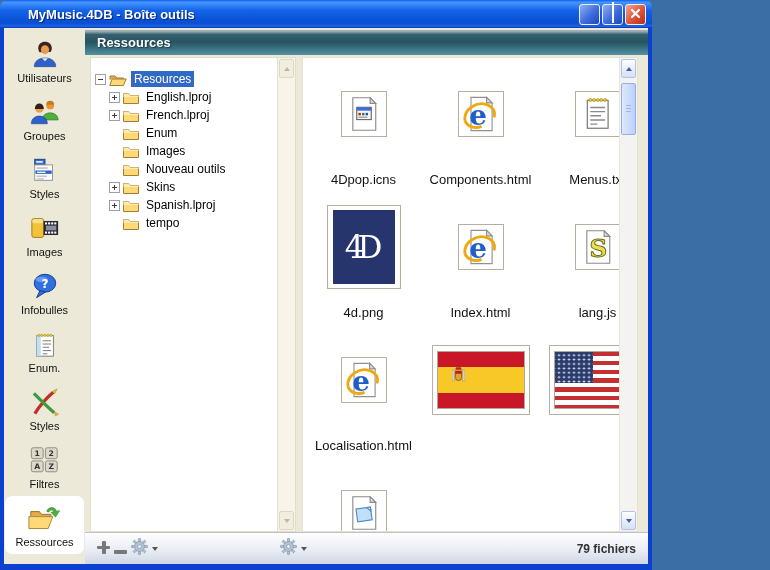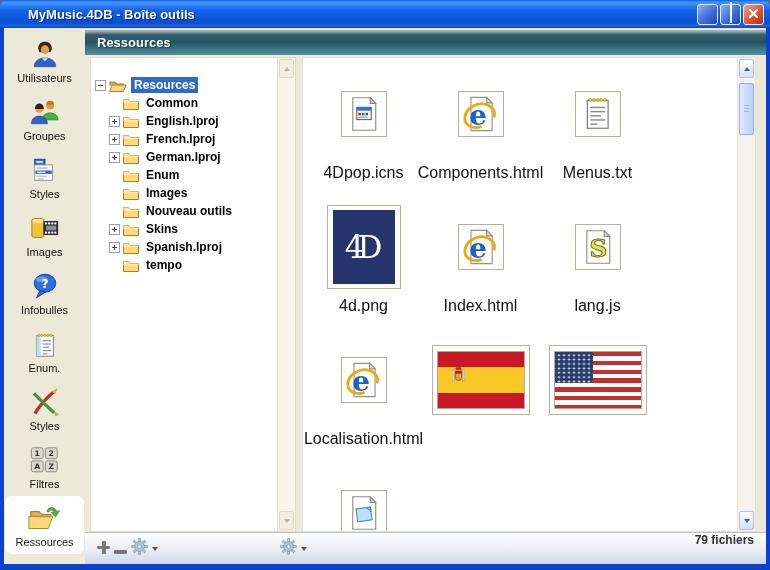--- a/index.html
+++ b/index.html
@@ -1,17 +1,17 @@
 <!DOCTYPE html>
 <html><head>
 <meta charset="utf-8">
 <style>
   html,body{margin:0;padding:0;background:#3a6ea5;}
   body{width:770px;height:570px;overflow:hidden;font-family:"Liberation Sans",sans-serif;}
-  .window{width:770px;height:570px;display:flex;flex-direction:column;border-radius:7px 7px 0 0;overflow:hidden;}
+  .window{width:652px;height:570px;display:flex;flex-direction:column;border-radius:7px 7px 0 0;overflow:hidden;}
 
   
   .titlebar{height:28px;flex:0 0 28px;display:flex;align-items:center;gap:5px;padding:0 6px;
     background:linear-gradient(180deg,#0f61e8 0%,#4795ff 8%,#1262e8 38%,#0a4fd0 82%,#1e63e8 94%,#0435a8 100%);}
   .title-icon{width:17px;height:17px;display:flex;align-items:center;}
   .title-text{color:#fff;font-weight:bold;font-size:13px;text-shadow:1px 1px 1px rgba(0,0,60,.6);}
   .controls{margin-left:auto;display:flex;gap:2px;}
   .ctl{width:21px;height:21px;border:1px solid #eef;border-radius:3px;display:flex;align-items:center;justify-content:center;box-sizing:border-box;cursor:default;}
   .ctl-min,.ctl-max{background:linear-gradient(135deg,#8fb0f5 0%,#3e6cdc 55%,#1e46b8 100%);}
   .ctl-close{background:linear-gradient(135deg,#f2a68c 0%,#dd5436 55%,#b23015 100%);}
@@ -32,21 +32,21 @@
   
   .content{flex:1;display:flex;flex-direction:column;min-width:0;padding-top:2px;}
   .header{height:25px;flex:0 0 25px;display:flex;align-items:center;padding-left:12px;
     background:linear-gradient(180deg,#9eafb6 0%,#9eafb6 5%,#35616f 18%,#27535f 48%,#2f6373 62%,#55919f 100%);}
   .header-title{color:#fff;font-weight:bold;font-size:13px;text-shadow:1px 1px 1px rgba(10,30,40,.6);}
 
   .main{flex:1;display:flex;min-height:0;padding:2px 0 0 5px;gap:6px;}
 
   
   .tree-panel{width:206px;flex:0 0 206px;background:#fff;display:flex;border:1px solid #e2ddc8;box-sizing:border-box;}
-  .tree{flex:1;padding-top:18px;overflow:hidden;font-weight:bold;}
+  .tree{flex:1;padding-top:12px;overflow:hidden;}
   .tree-row{display:flex;align-items:center;height:18px;white-space:nowrap;cursor:default;}
   .t-indent{flex:0 0 auto;}
   .expander{flex:0 0 11px;width:11px;height:11px;border:1px solid #9aa0b0;background:#fff;position:relative;margin-right:3px;box-sizing:border-box;}
   .expander::before{content:"";position:absolute;left:2px;top:4px;width:5px;height:1px;background:#404040;}
   .expander.plus::after{content:"";position:absolute;left:4px;top:2px;width:1px;height:5px;background:#404040;}
   .exp-spacer{flex:0 0 14px;}
   .t-folder{flex:0 0 auto;margin-right:4px;display:flex;}
   .tree-label{font-size:12px;color:#000;padding:1px 3px;}
   .tree-row.selected .tree-label{background:#316AC5;color:#fff;}
   .tree-scroll{width:17px;flex:0 0 17px;background:#f7f4ea;border-left:1px solid #e6e1cf;display:flex;flex-direction:column;justify-content:space-between;}
@@ -57,21 +57,21 @@
 
   
   .icons-panel{flex:1;background:#fff;display:flex;min-width:0;margin-right:10px;border:1px solid #e6e2d2;box-sizing:border-box;}
   .files-grid{flex:1;display:grid;grid-template-columns:repeat(3,117px);grid-auto-rows:133px;padding:6px 0 0 2px;overflow:hidden;align-content:start;}
   .cell{display:flex;flex-direction:column;align-items:center;cursor:default;}
   .thumbwrap{height:100px;display:flex;align-items:center;justify-content:center;}
   .thumb{border:1px solid #b6b0a0;background:#fff;display:flex;align-items:center;justify-content:center;box-sizing:border-box;}
   .thumb.small{width:46px;height:46px;}
   .thumb.tall{width:74px;height:84px;}
   .thumb.wide{width:98px;height:70px;}
-  .file-label{font-size:16px;color:#111;margin-top:0;height:14px;}
+  .file-label{font-size:13px;color:#111;margin-top:8px;height:14px;}
 
   .logo4d{width:62px;height:74px;background:#27356F;color:#fff;display:flex;align-items:center;justify-content:center;
     font-family:"DejaVu Serif",serif;font-size:31px;}
   .logo4d .l4{margin-right:-7px;position:relative;z-index:2;}
   .flag{width:88px;height:58px;border:1px solid #b0a89a;box-sizing:border-box;position:relative;overflow:hidden;}
   .flag-de{background:linear-gradient(180deg,#141414 0 33.4%,#cf1220 33.4% 66.7%,#f8c800 66.7% 100%);}
   .flag-fr{background:linear-gradient(90deg,#1f3c7e 0 33.4%,#fff 33.4% 66.7%,#d8333e 66.7% 100%);}
   .flag-es{background:linear-gradient(180deg,#c81828 0 26%,#f8c828 26% 74%,#c81828 74% 100%);}
   .flag-es svg{position:absolute;left:14px;top:14px;}
   .flag-us{background:repeating-linear-gradient(180deg,#c43030 0px,#c43030 4.4px,#fff 4.4px,#fff 8.8px);}
@@ -81,21 +81,21 @@
   .vscroll{width:17px;flex:0 0 17px;background:#f4f3ef;border-left:1px solid #e8e5da;display:flex;flex-direction:column;}
   .vsc-btn{height:17px;margin:1px;background:linear-gradient(180deg,#fdfeff,#d3e0f8);border:1px solid #b0c2e8;border-radius:2px;display:flex;align-items:center;justify-content:center;}
   .vsc-btn .chev.up{border-bottom-color:#44609f;}
   .vsc-btn .chev.down{border-top-color:#44609f;}
   .vtrack{flex:1;position:relative;}
   .vthumb{position:absolute;left:1px;right:1px;top:4px;height:50px;border:1px solid #95aee5;border-radius:2px;
     background:linear-gradient(90deg,#dee9fd,#bcd0f8);}
   .vthumb::after{content:"";position:absolute;left:4px;right:4px;top:21px;height:1px;background:#9db4e8;box-shadow:0 3px 0 #9db4e8,0 6px 0 #9db4e8;}
 
   
-  .toolbar{height:31px;flex:0 0 31px;display:flex;padding:0 12px;gap:4px;
+  .toolbar{height:31px;flex:0 0 31px;display:flex;align-items:center;padding:0 12px;gap:4px;
     background:linear-gradient(180deg,#fefefe 0%,#e9edf4 55%,#cfd6e6 100%);border-top:1px solid #bcc1cc;}
   .tb-btn{display:flex;align-items:center;gap:4px;cursor:default;}
   .tb-btn.far{margin-left:118px;}
   .glyph-plus{width:13px;height:13px;position:relative;display:inline-block;}
   .glyph-plus::before{content:"";position:absolute;left:0;top:5px;width:13px;height:3.5px;background:#787878;border-radius:1px;}
   .glyph-plus::after{content:"";position:absolute;left:5px;top:0;width:3.5px;height:13px;background:#787878;border-radius:1px;}
   .glyph-minus{width:13px;height:3.5px;background:#787878;border-radius:1px;display:inline-block;}
   .dd-arrow{width:0;height:0;border-left:3.5px solid transparent;border-right:3.5px solid transparent;border-top:4.5px solid #555;display:inline-block;}
   .status{margin-left:auto;font-weight:bold;font-size:12px;color:#333;}
 </style>
@@ -274,61 +274,39 @@
     <span class="t-folder">
                   <svg width="18" height="13" viewBox="0 0 18 13">
                     <path d="M1 6.5 V3 h5.2 l1.5 2 h6.8 v1.5" fill="#e8a94a" stroke="#a08030"></path>
                     <path d="M3.2 6 h14 l-2.8 6.5 H.7 z" fill="#ffd978" stroke="#a08030"></path>
                   </svg>
                 </span>
     <span class="tree-label">Resources</span>
   </div>
               <div class="tree-row">
     <span class="t-indent" style="width:18px"></span>
-    <span class="exp-spacer"></span>
-    <span class="t-folder">
-                  <svg width="16" height="13" viewBox="0 0 16 13">
-                    <path d="M.5 2.5 h5.2 l1.5 2 h8.3 v8 H.5 z" fill="#ffd978" stroke="#a08030"></path>
-                    <path d="M.5 2.5 h5.2 l1.5 2 h8.3 v1.6 H.5 z" fill="#ffeab0"></path>
-                  </svg>
-                </span>
-    <span class="tree-label">Common</span>
-  </div>
-              <div class="tree-row">
-    <span class="t-indent" style="width:18px"></span>
     <span class="expander plus"></span>
     <span class="t-folder">
                   <svg width="16" height="13" viewBox="0 0 16 13">
                     <path d="M.5 2.5 h5.2 l1.5 2 h8.3 v8 H.5 z" fill="#ffd978" stroke="#a08030"></path>
                     <path d="M.5 2.5 h5.2 l1.5 2 h8.3 v1.6 H.5 z" fill="#ffeab0"></path>
                   </svg>
                 </span>
     <span class="tree-label">English.lproj</span>
   </div>
               <div class="tree-row">
     <span class="t-indent" style="width:18px"></span>
     <span class="expander plus"></span>
     <span class="t-folder">
                   <svg width="16" height="13" viewBox="0 0 16 13">
                     <path d="M.5 2.5 h5.2 l1.5 2 h8.3 v8 H.5 z" fill="#ffd978" stroke="#a08030"></path>
                     <path d="M.5 2.5 h5.2 l1.5 2 h8.3 v1.6 H.5 z" fill="#ffeab0"></path>
                   </svg>
                 </span>
     <span class="tree-label">French.lproj</span>
-  </div>
-              <div class="tree-row">
-    <span class="t-indent" style="width:18px"></span>
-    <span class="expander plus"></span>
-    <span class="t-folder">
-                  <svg width="16" height="13" viewBox="0 0 16 13">
-                    <path d="M.5 2.5 h5.2 l1.5 2 h8.3 v8 H.5 z" fill="#ffd978" stroke="#a08030"></path>
-                    <path d="M.5 2.5 h5.2 l1.5 2 h8.3 v1.6 H.5 z" fill="#ffeab0"></path>
-                  </svg>
-                </span>
-    <span class="tree-label">German.lproj</span>
   </div>
               <div class="tree-row">
     <span class="t-indent" style="width:18px"></span>
     <span class="exp-spacer"></span>
     <span class="t-folder">
                   <svg width="16" height="13" viewBox="0 0 16 13">
                     <path d="M.5 2.5 h5.2 l1.5 2 h8.3 v8 H.5 z" fill="#ffd978" stroke="#a08030"></path>
                     <path d="M.5 2.5 h5.2 l1.5 2 h8.3 v1.6 H.5 z" fill="#ffeab0"></path>
                   </svg>
                 </span>

